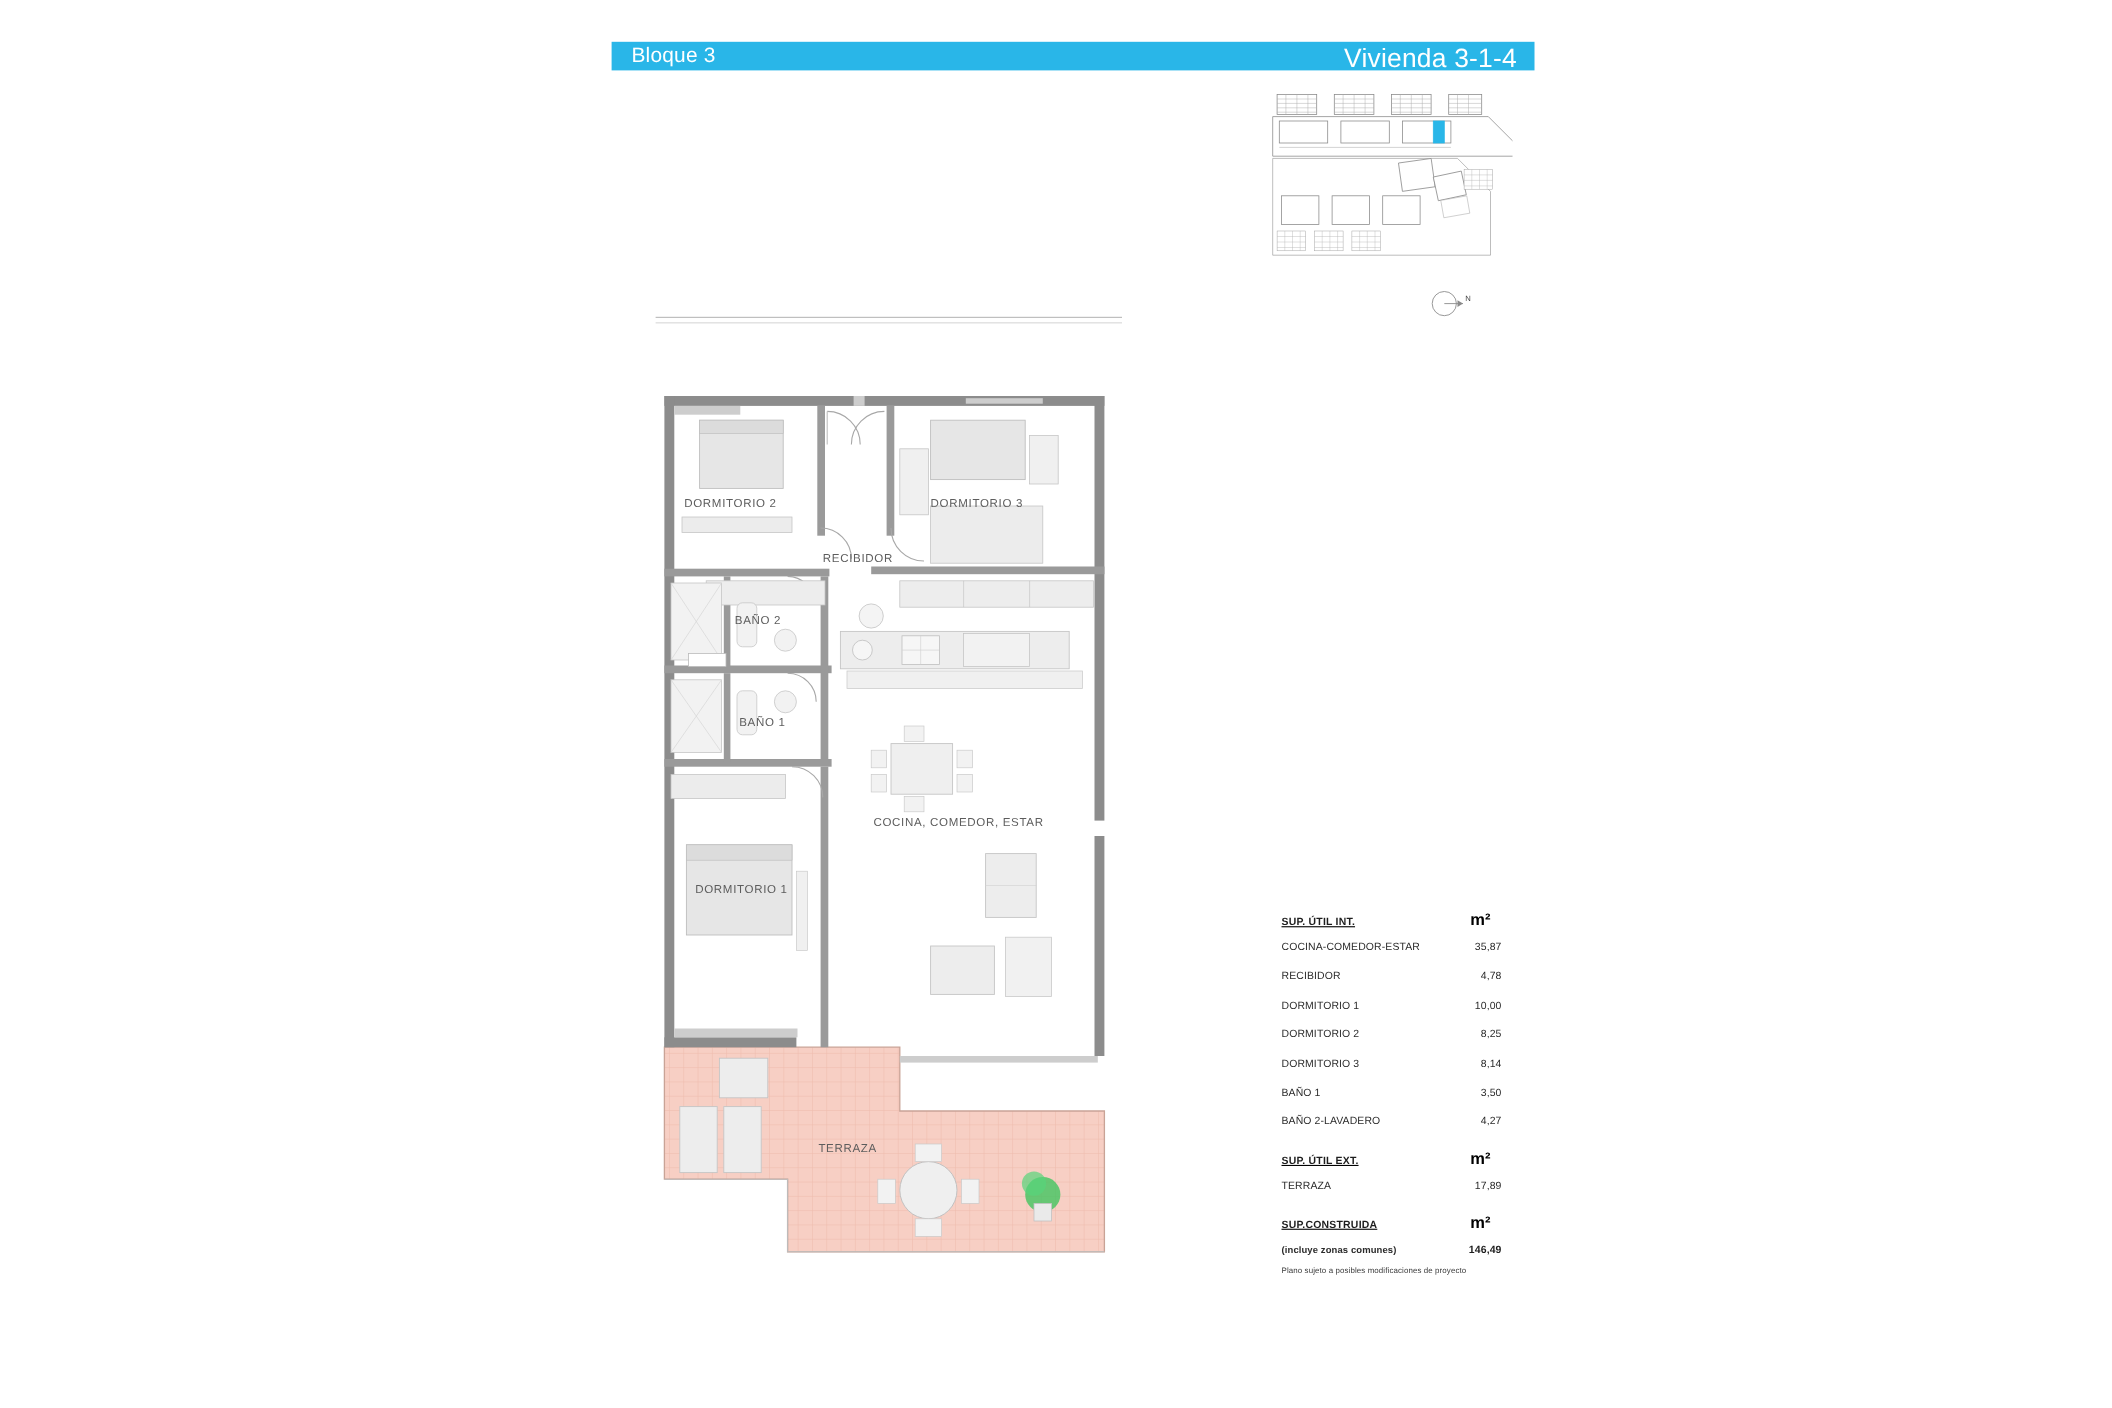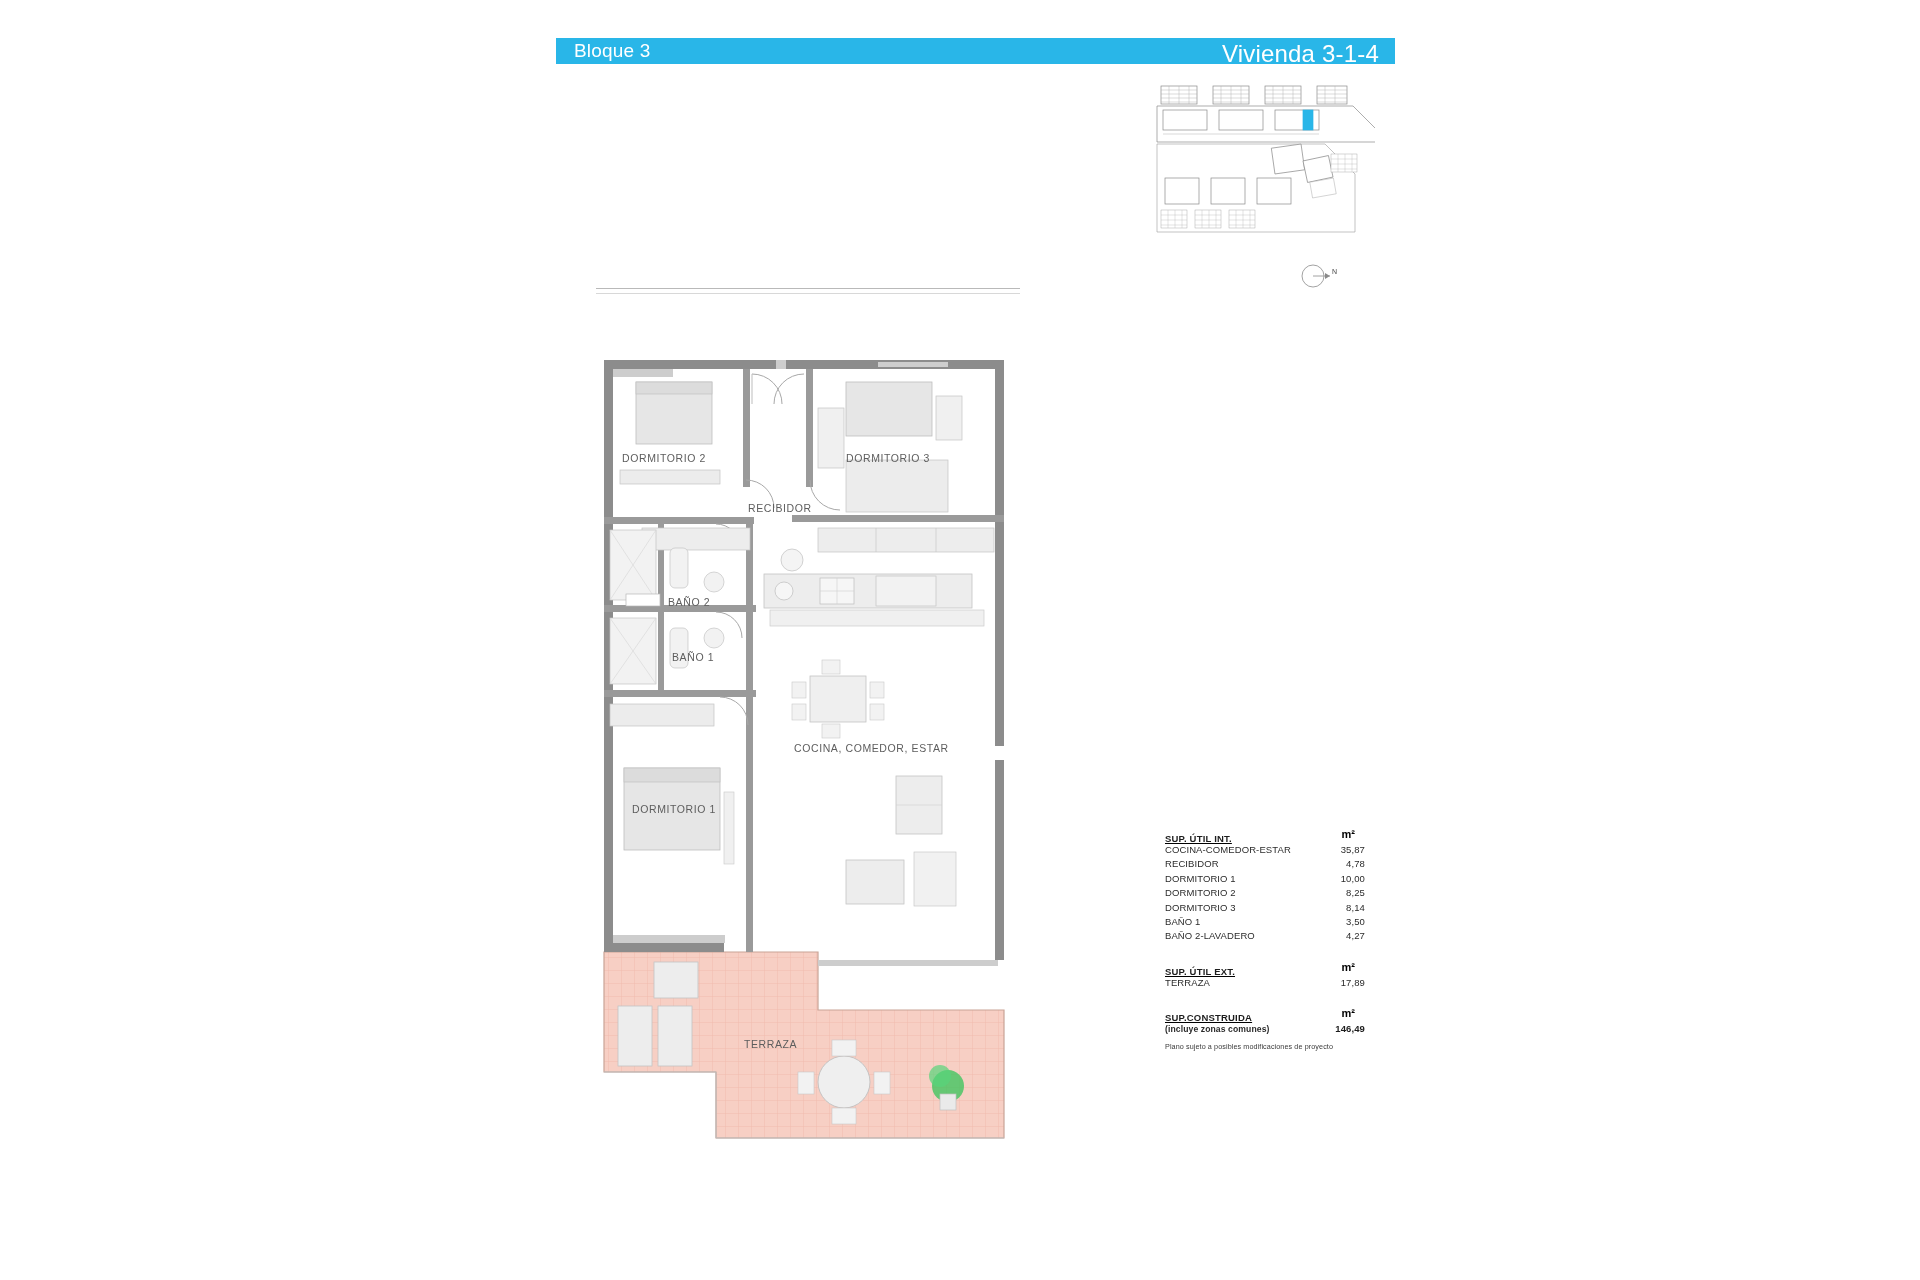--- a/index.html
+++ b/index.html
@@ -112,38 +112,39 @@
     font-weight: bold;
     color: #1d1d1d;
     letter-spacing: 0.2px;
   }
   .legend-row {
     position: relative;
     height: 14.4px;
     font-size: 9.5px;
     color: #2b2b2b;
     letter-spacing: 0.1px;
+    margin-top: 12px;
   }
   .legend-row .val {
     position: absolute;
     right: 0px;
     top: 0;
     font-size: 9.5px;
     color: #2b2b2b;
   }
   .legend-head {
     position: relative;
     height: 16px;
     text-decoration: underline;
   }
   .legend-head .unit {
     position: absolute;
     right: 10px;
     top: 0;
-    font-size: 11px;
+    font-size: 15px;
     font-weight: bold;
   }
   .legend-gap { height: 16px; }
   .legend-sub {
     font-size: 8.6px;
     color: #2b2b2b;
     font-weight: bold;
   }
   .legend-total-val {
     position: absolute;
@@ -428,21 +429,21 @@
       </g>
 
       <g fill="none" stroke="#bdbdbd" stroke-width="1">
         <path d="M8 712 L120 712 L120 778 L408 778"></path>
       </g>
     </svg>
 
     <div class="roomlabel" style="left:26px; top:92px;">DORMITORIO 2</div>
     <div class="roomlabel" style="left:250px; top:92px;">DORMITORIO 3</div>
     <div class="roomlabel" style="left:152px; top:142px;">RECIBIDOR</div>
-    <div class="roomlabel" style="left:72px; top:198px;margin-top:38px;">BAÑO 2</div>
+    <div class="roomlabel" style="left:72px; top:198px;">BAÑO 2</div>
     <div class="roomlabel" style="left:76px; top:291px;">BAÑO 1</div>
     <div class="roomlabel" style="left:198px; top:382px;">COCINA, COMEDOR, ESTAR</div>
     <div class="roomlabel" style="left:36px; top:443px;">DORMITORIO 1</div>
     <div class="roomlabel" style="left:148px; top:678px;">TERRAZA</div>
   </div>
 
   <div class="legend">
 
     <div class="legend-head">
       <span class="legend-section-title">SUP. ÚTIL INT.</span>

